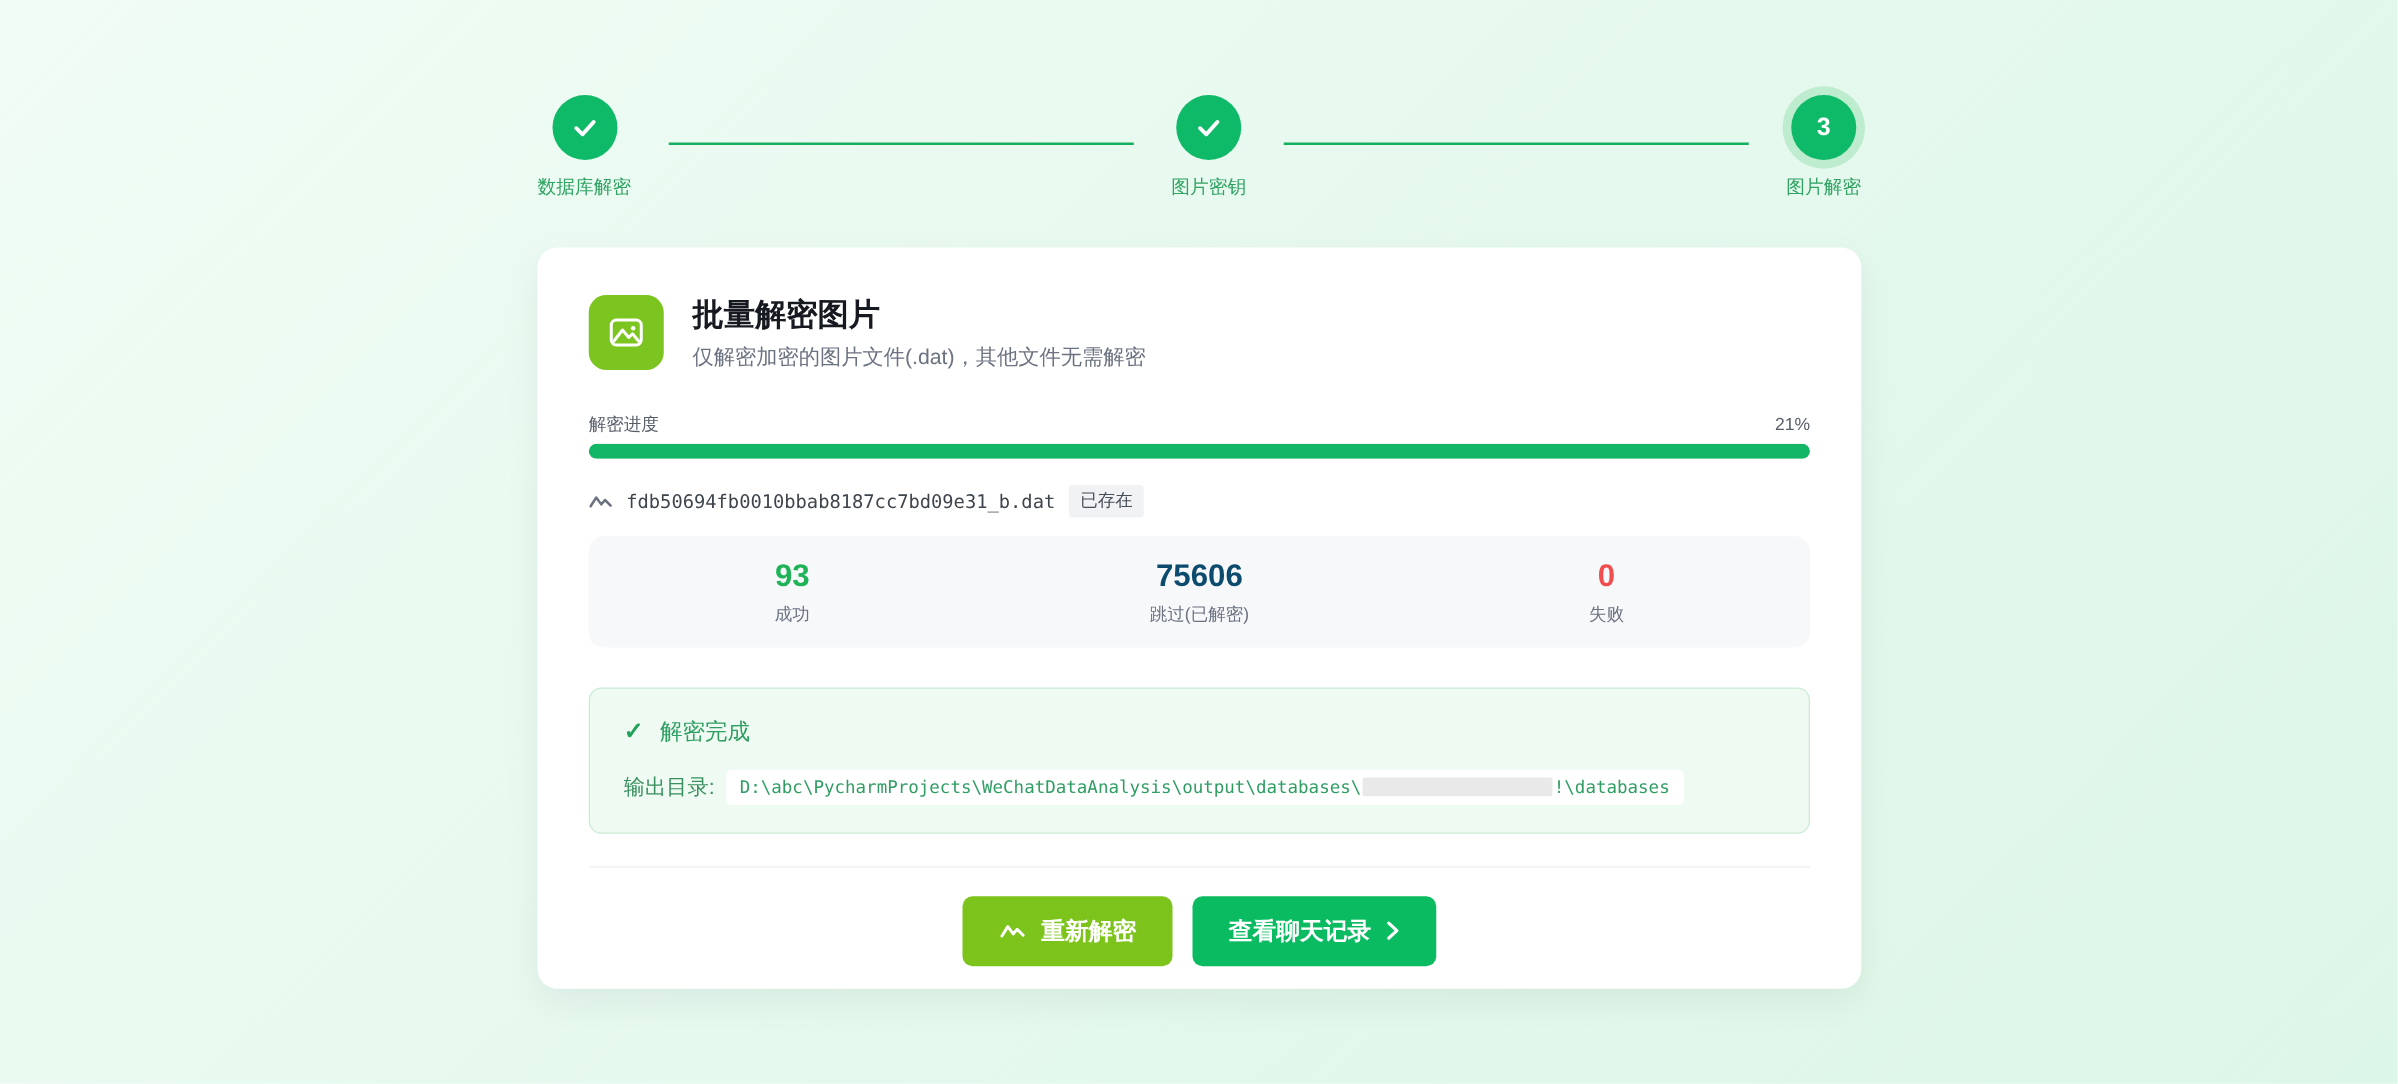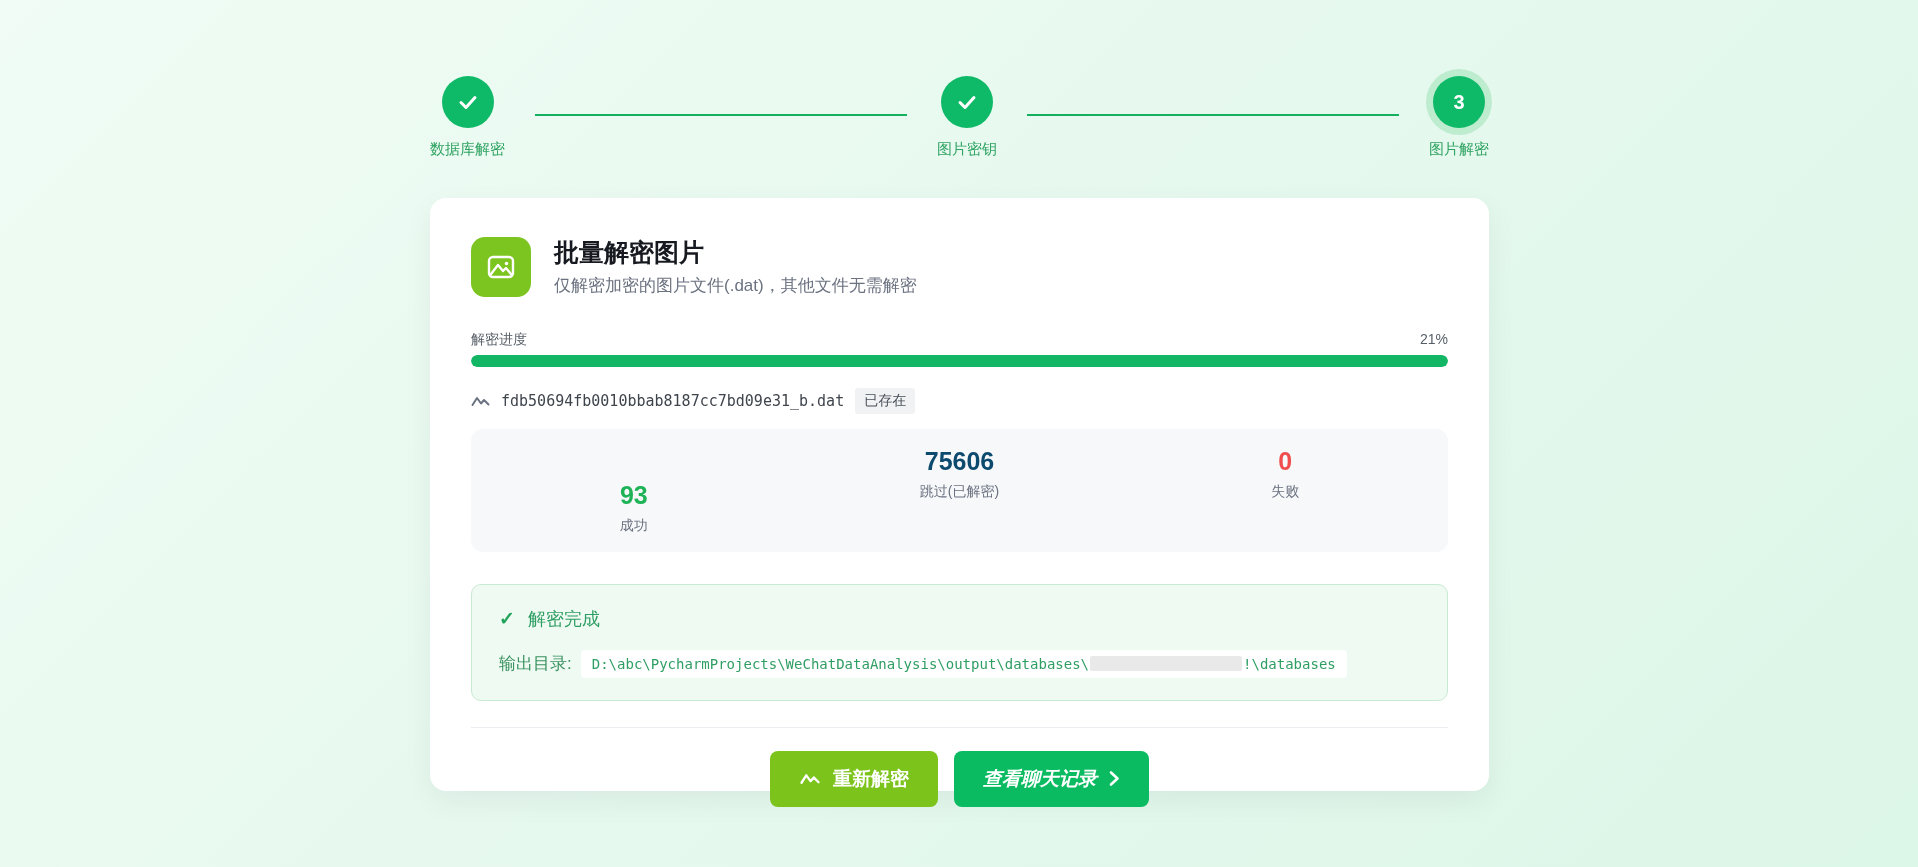--- a/index.html
+++ b/index.html
@@ -28,21 +28,21 @@
   .step-label { margin-top: 12px; font-size: 15px; color: #2fa362; white-space: nowrap; }
   .connector { flex: 1; height: 2px; background: #14b05f; margin: 38px 30px 0 30px; }
 
   
   .card {
     position: absolute;
     left: 430px; top: 198px; width: 1059px; height: 593px;
     background: #ffffff; border-radius: 16px;
     box-shadow: 0 10px 30px rgba(16, 24, 40, 0.06);
   }
-  .card-header { display: flex; gap: 23px; margin: 38px 41px 0 41px; align-items: flex-end; }
+  .card-header { display: flex; gap: 23px; margin: 38px 41px 0 41px; align-items: center; }
   .icon-box {
     width: 60px; height: 60px; border-radius: 14px;
     background: #7cc41f; flex: none;
     display: flex; align-items: center; justify-content: center;
   }
   .card-title { font-size: 25px; font-weight: bold; color: #16191f; line-height: 1.15; margin-top: 2px; }
   .card-subtitle { font-size: 17px; color: #6b7280; margin-top: 7px; }
 
   .progress-row {
     display: flex; justify-content: space-between;
@@ -93,24 +93,24 @@
   .divider { margin: 26px 41px 0 41px; height: 1px; background: #ebedf0; }
 
   .button-row { display: flex; justify-content: center; gap: 16px; margin-top: 23px; }
   .btn {
     height: 56px; border: none; border-radius: 8px; cursor: pointer;
     display: flex; align-items: center; gap: 12px; padding: 0 29px;
     color: #ffffff; font-size: 19px; font-weight: bold;
     font-family: "Liberation Sans", sans-serif;
   }
   .btn-redecrypt { background: #7cc41c; }
-  .btn-viewchat { background: #0abb61; font-style: italic; }
+  .btn-viewchat { background: #0abb61; }
 
   .c-blue { color: #3b9de8; }
-  .c-green { color: #1fb357; margin-top: 34px; }
+  .c-green { color: #1fb357; }
   .c-gray { color: #0c4a6e; }
   .c-red { color: #f04e4e; }
 </style>
 </head>
 <body>
 
 <div class="stepper">
   <div class="step">
     <div class="step-circle">
       <svg width="22" height="22" viewBox="0 0 22 22" fill="none">

